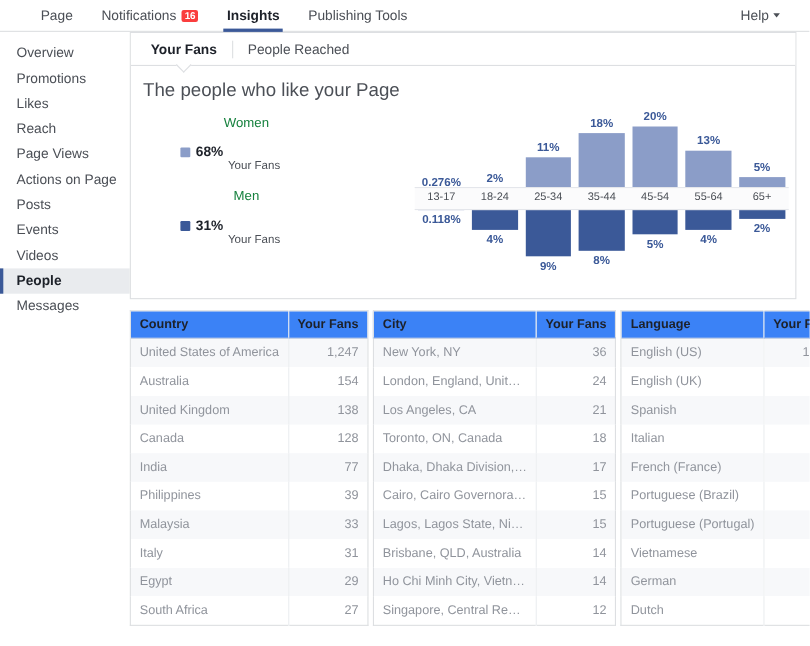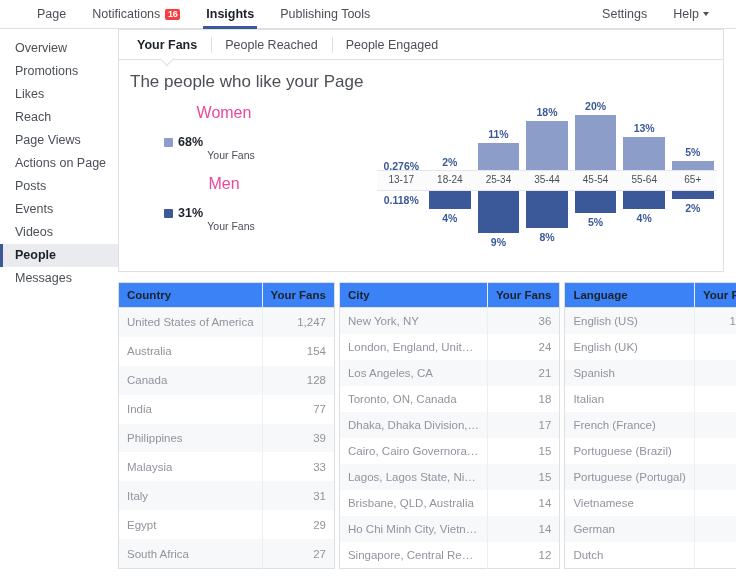--- a/index.html
+++ b/index.html
@@ -177,22 +177,22 @@
   }
   .legend {
     position: absolute;
     left: 45px;
     top: 8px;
     width: 120px;
     text-align: center;
   }
   .legend-group { margin-bottom: 14px; }
   .legend-title {
-    font-size: 16px;
-    color: #ec4899;
+    font-size: 12px;
+    color: #15803d;
     margin-bottom: 13px;
   }
   .legend-row {
     display: flex;
     align-items: center;
     justify-content: flex-start;
     gap: 5px;
   }
   .swatch {
     width: 9px; height: 9px;
@@ -329,23 +329,20 @@
       </div>
       <div class="nav-item active">
         <span>Insights</span>
       </div>
       <div class="nav-item">
         <span>Publishing Tools</span>
       </div>
     </div>
   <div class="nav-right" id="navRight">
       <div class="nav-item">
-        <span>Settings</span>
-      </div>
-      <div class="nav-item">
         <span>Help</span>
         <span class="caret"></span>
       </div>
     </div>
 </div>
 
 <div class="page">
 
   <div class="sidebar" id="sidebar">
       <div class="side-item">Overview</div>
@@ -361,21 +358,20 @@
       <div class="side-item">Messages</div>
     </div>
 
   <div class="content">
 
     <div class="panel">
 
       <div class="tabbar" id="tabbar">
           <div class="tab active">Your Fans</div>
           <div class="tab">People Reached</div>
-          <div class="tab">People Engaged</div>
         </div>
 
       <div class="chart-card-title">The people who like your Page</div>
 
       <div class="chart">
 
         <div class="legend">
           <div class="legend-group">
             <div class="legend-title">Women</div>
             <div class="legend-row">
@@ -463,20 +459,24 @@
           <tbody>
             <tr>
               <td>United States of America</td>
               <td class="num">1,247</td>
             </tr>
             <tr>
               <td>Australia</td>
               <td class="num">154</td>
             </tr>
             <tr>
+              <td>United Kingdom</td>
+              <td class="num">138</td>
+            </tr>
+            <tr>
               <td>Canada</td>
               <td class="num">128</td>
             </tr>
             <tr>
               <td>India</td>
               <td class="num">77</td>
             </tr>
             <tr>
               <td>Philippines</td>
               <td class="num">39</td>

